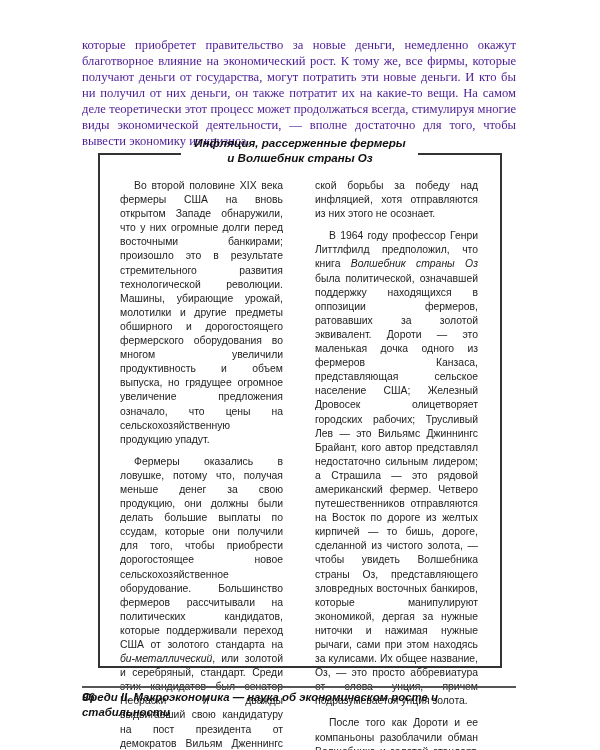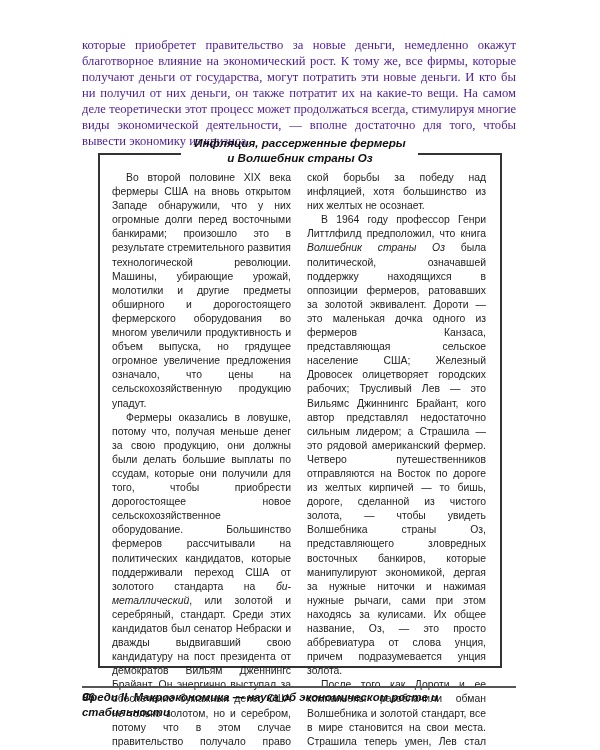--- a/index.html
+++ b/index.html
@@ -21,21 +21,21 @@
     position: absolute; left: 98px; top: 153px; width: 400px; height: 513px;
     border-left: 2px solid #333; border-right: 2px solid #333; border-bottom: 2px solid #333;
   }
   .box-top-left { position: absolute; left: 98px; top: 153px; width: 83px; height: 2px; background: #333; }
   .box-top-right { position: absolute; left: 418px; top: 153px; width: 82px; height: 2px; background: #333; }
   .col {
     position: absolute; top: 171px; width: 179px;
     font-family: "Liberation Sans", sans-serif; font-size: 10.4px; line-height: 14.1px;
     text-align: justify; color: #222;
   }
-  .col p { margin: 0; text-indent: 14px; }
+  .col p { margin: 8px; text-indent: 14px; }
   .col p.cont { text-indent: 0; }
   .col-left { left: 112px; }
   .col-right { left: 307px; }
   .footer-rule { position: absolute; left: 82px; top: 686px; width: 434px; height: 1.5px; background: #555; }
   .footer {
     position: absolute; left: 82px; top: 690px; width: 434px;
     font-family: "Liberation Sans", sans-serif; font-weight: bold; font-style: italic;
     font-size: 11.4px; line-height: 15px; color: #111;
   }
   .page-num { position: absolute; left: 0; top: 0; text-align: right; }
@@ -55,21 +55,21 @@
   <div>и Волшебник страны Оз</div>
 </div>
 
 <div class="col col-left">
   <p>Во второй половине XIX века фермеры США на вновь открытом Западе обнаружили, что у них огромные долги перед восточными банкирами; произошло это в результате стремительного развития технологической революции. Машины, убирающие урожай, молотилки и другие предметы обширного и дорогостоящего фермерского оборудования во многом увеличили продуктивность и объем выпуска, но грядущее огромное увеличение предложения означало, что цены на сельскохозяйственную продукцию упадут.</p>
   <p><span>Фермеры оказались в ловушке, потому что, получая меньше денег за свою продукцию, они должны были делать большие выплаты по ссудам, которые они получили для того, чтобы приобрести дорогостоящее новое сельскохозяйственное оборудование. Большинство фермеров рассчитывали на политических кандидатов, которые поддерживали переход США от золотого стандарта на </span><em>би-металлический</em><span>, или золотой и серебряный, стандарт. Среди этих кандидатов был сенатор Небраски и дважды выдвигавший свою кандидатуру на пост президента от демократов Вильям Дженнингс Брайант. Он энергично выступал за обеспечение бумажных денег США не только золотом, но и серебром, потому что в этом случае правительство получало право печатать больше денег, чем если бы деньги обеспечивались одним лишь золотом. Хотя он не говорил об этом прямо, то, чего он желал, означало большую инфляцию.</span></p>
 
 </div>
 
 <div class="col col-right">
-  <p class="cont">ской борьбы за победу над инфляцией, хотя большинство из них желтых не осознает.</p>
+  <p class="cont">ской борьбы за победу над инфляцией, хотя отправляются из них этого не осознает.</p>
   <p><span>В 1964 году профессор Генри Литтлфилд предположил, что книга </span><em>Волшебник страны Оз</em><span> была политической, означавшей поддержку находящихся в оппозиции фермеров, ратовавших за золотой эквивалент. Дороти — это маленькая дочка одного из фермеров Канзаса, представляющая сельское население США; Железный Дровосек олицетворяет городских рабочих; Трусливый Лев — это Вильямс Джиннингс Брайант, кого автор представлял недостаточно сильным лидером; а Страшила — это рядовой американский фермер. Четверо путешественников отправляются на Восток по дороге из желтых кирпичей — то бишь, дороге, сделанной из чистого золота, — чтобы увидеть Волшебника страны Оз, представляющего зловредных восточных банкиров, которые манипулируют экономикой, дергая за нужные ниточки и нажимая нужные рычаги, сами при этом находясь за кулисами. Их общее название, Оз, — это просто аббревиатура от слова унция, причем подразумевается унция золота.</span></p>
   <p><span>После того как Дороти и ее компаньоны разоблачили обман Волшебника и золотой стандарт, все в мире становится на свои места. Страшила теперь умен, Лев стал храбрым, а Железный Дровосек никогда больше не ржавел (это значит, не был безработным). И еще: в книге Дороти возвращается домой с помощью своих </span></p>
 </div>
 
 <div class="footer-rule"></div>
 <div class="footer">
   <span class="page-num">96</span>
   <span class="running-head">Среди  II. Макроэкономика — наука об экономическом росте и стабильности</span>
 </div>
 

